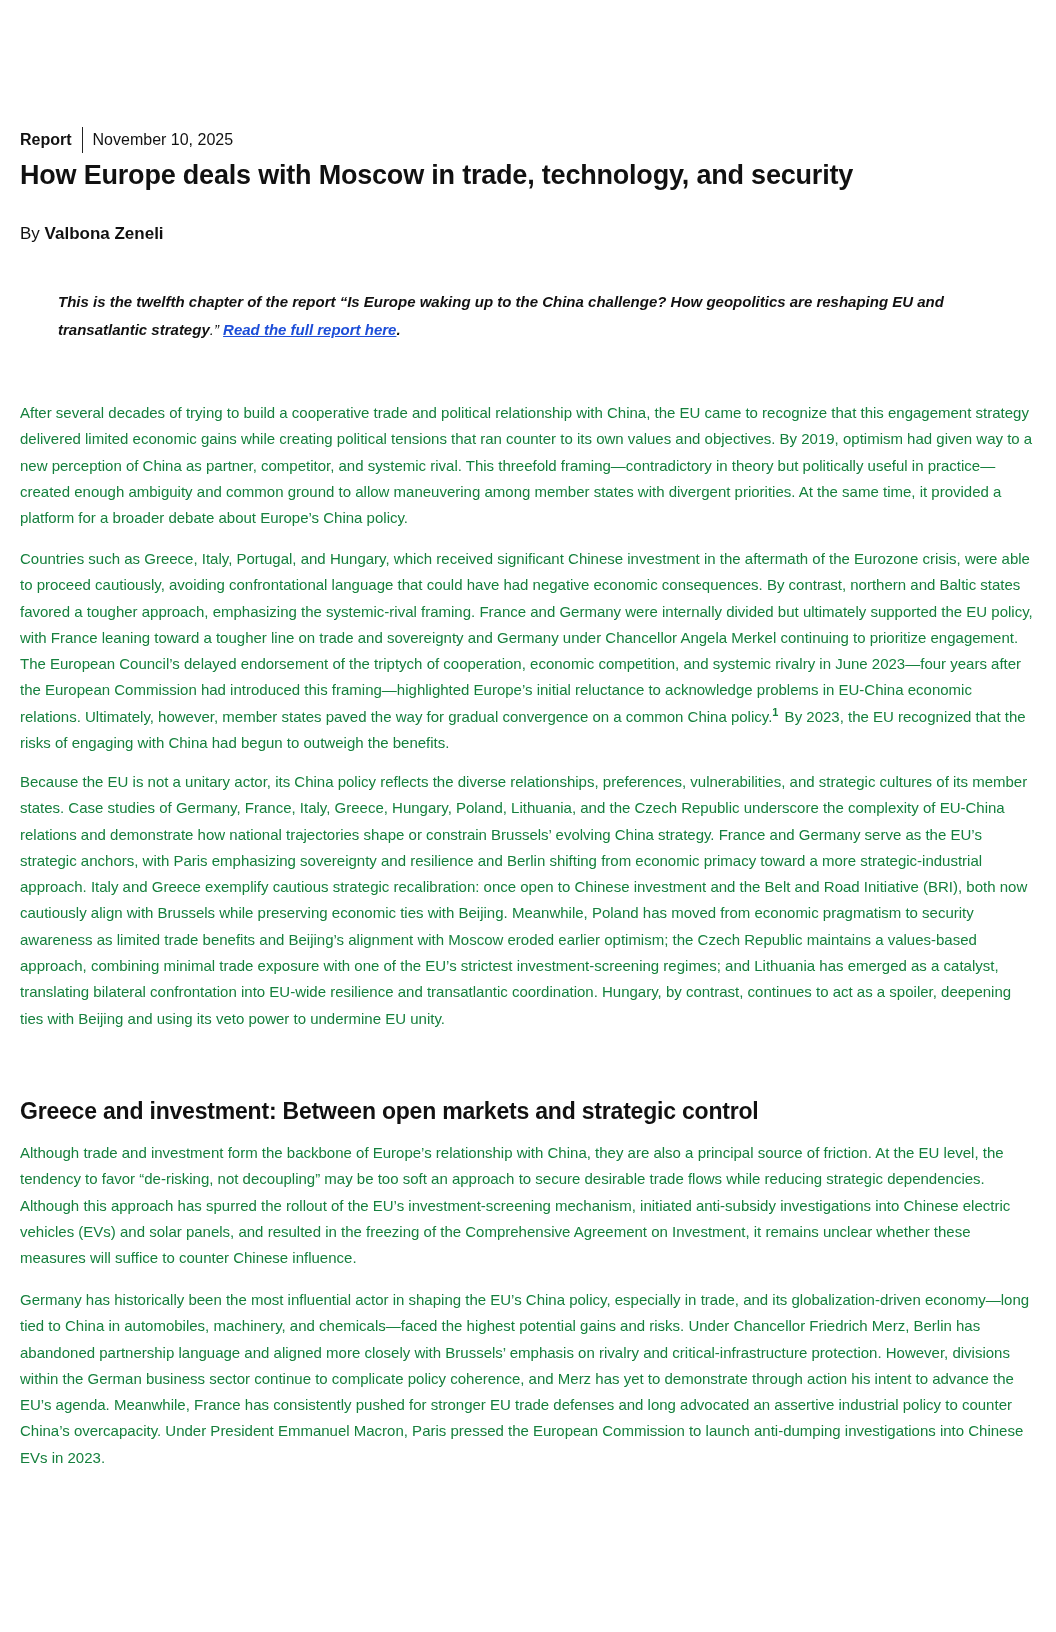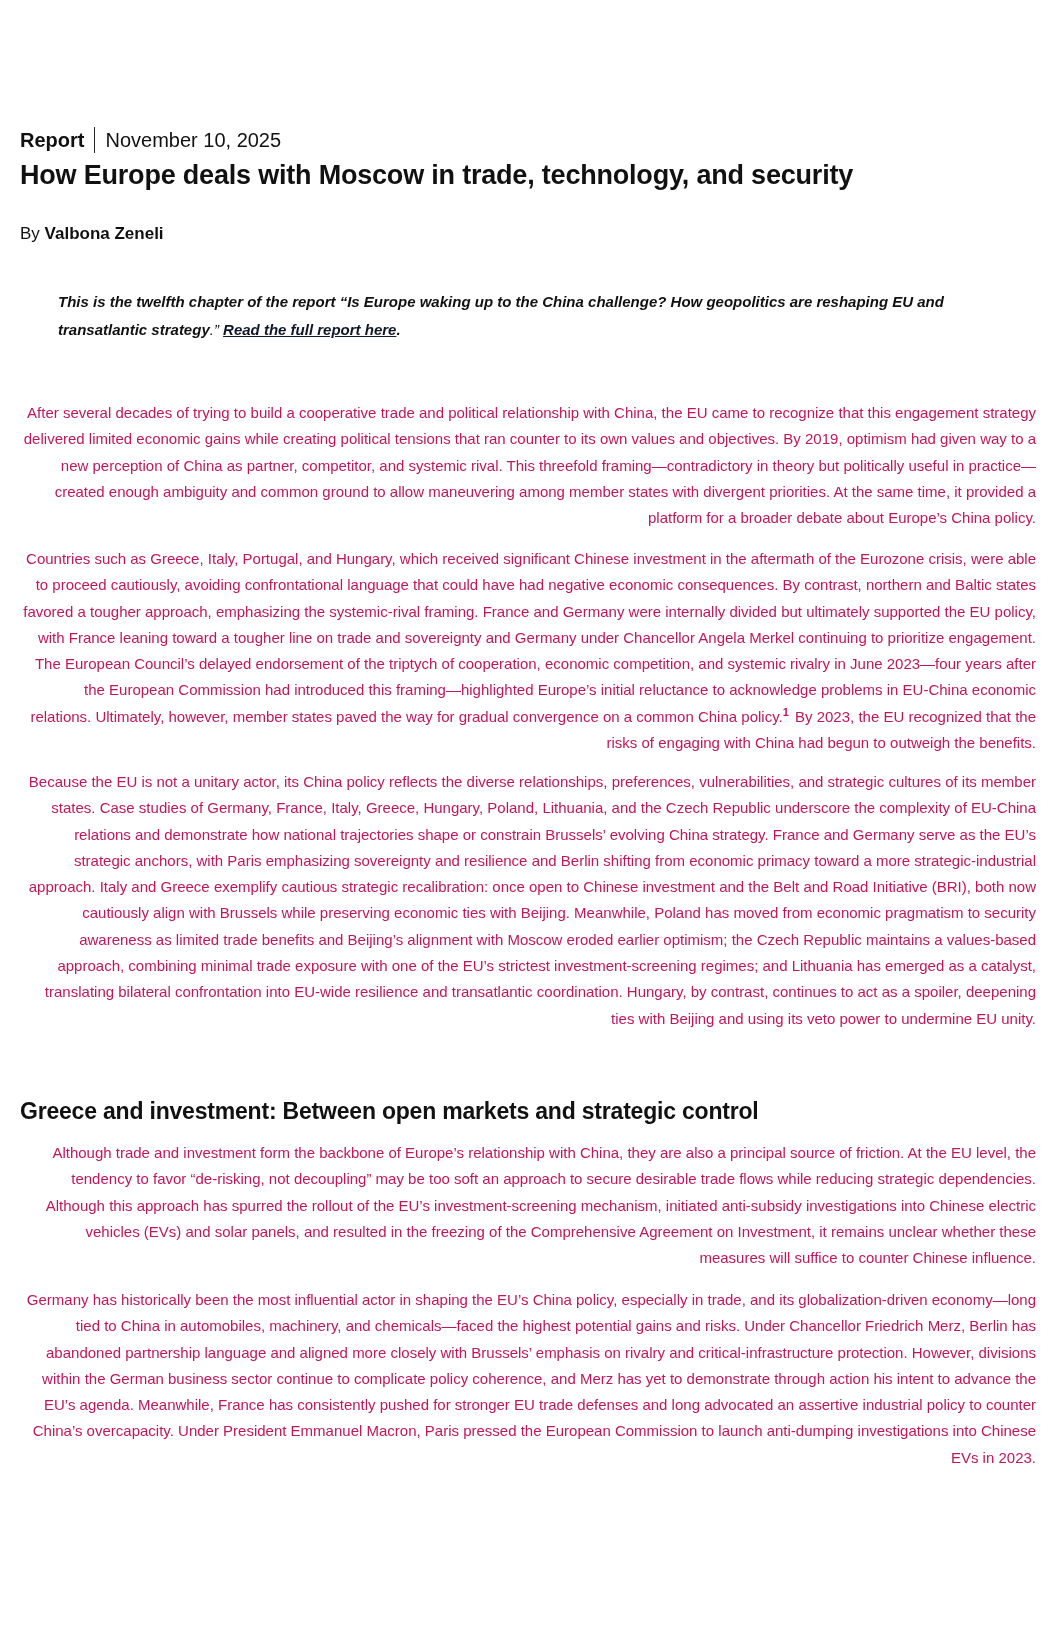--- a/index.html
+++ b/index.html
@@ -7,44 +7,43 @@
       width: 1056px;
       min-height: 1632px;
       font-family: "Liberation Sans", sans-serif;
       color: #111111;
       position: relative;
     }
     .page { position: absolute; left: 20px; top: 0; width: 1016px; }
     .meta {
       position: absolute; top: 127px; left: 0;
       display: flex; align-items: center;
-      font-size: 20px; line-height: 22px;
+      font-size: 16px; line-height: 22px;
     }
     .meta .type { font-weight: bold; padding-right: 10px; }
     .meta .divider { width: 1px; height: 26px; background: #222; }
     .meta .date { padding-left: 10px; }
     h1.title {
       position: absolute; top: 157px; left: 0; margin: 0;
       font-size: 27px; line-height: 36px; font-weight: bold; letter-spacing: -0.2px;
     }
     .byline {
       position: absolute; top: 222px; left: 0;
       font-size: 17px; line-height: 24px;
     }
     .byline .author { font-weight: bold; }
     .intro {
       position: absolute; top: 288px; left: 38px; width: 940px;
       font-size: 15px; line-height: 28px; font-style: italic; font-weight: bold;
     }
-    .intro a { color: #0f172a; text-decoration: underline; }
+    .intro a { color: #1d4ed8; text-decoration: underline; }
     .body-text {
       position: absolute; left: 0; width: 1016px;
-      font-size: 15px; line-height: 26.3px; color: #be185d;
+      font-size: 15px; line-height: 26.3px; color: #15803d;
       margin: 0;
-      text-align: right;
     }
     .body-text sup { font-size: 11px; font-weight: bold; line-height: 0; vertical-align: 6px; margin-right: 2px; }
     h2.section {
       position: absolute; top: 1095px; left: 0; margin: 0;
       font-size: 23px; line-height: 32px; font-weight: bold; letter-spacing: -0.2px;
     }
   </style>
 </head>
 <body>
 

